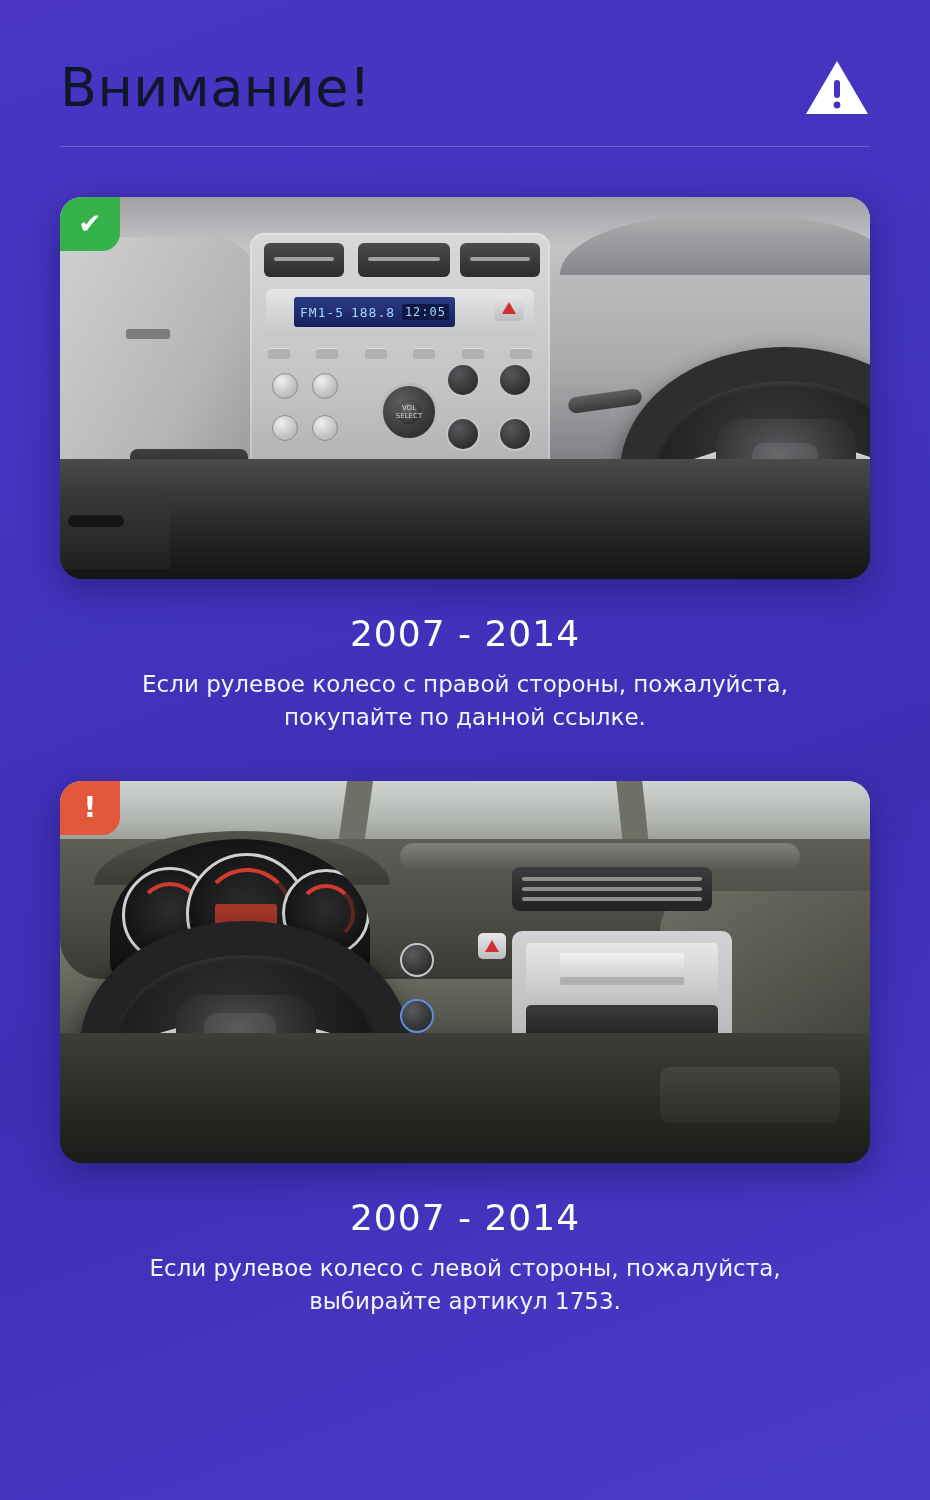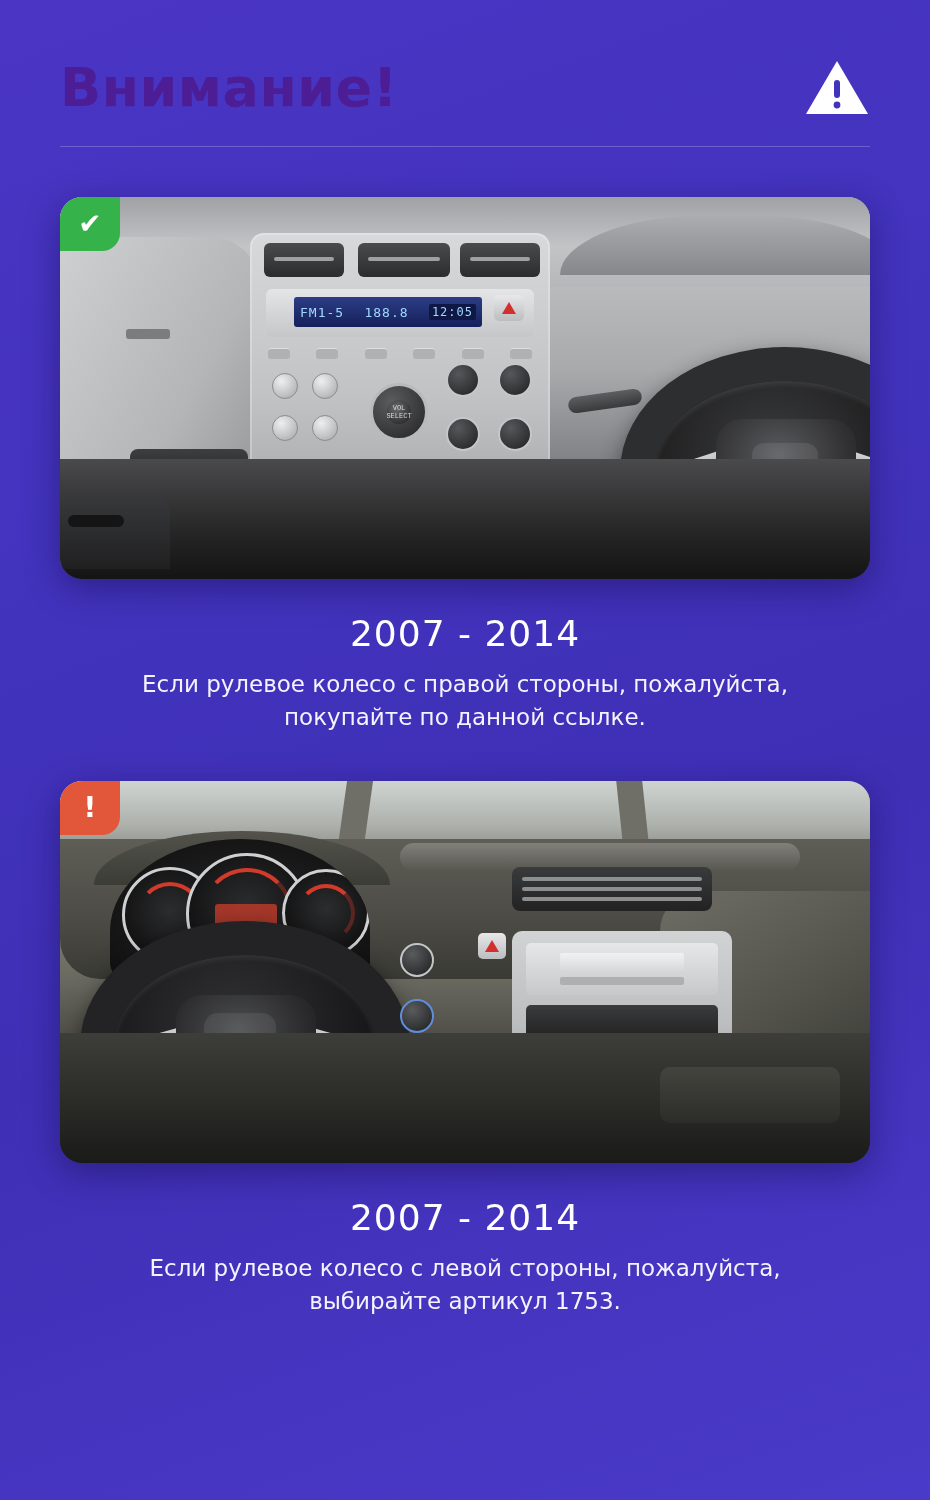--- a/index.html
+++ b/index.html
@@ -23,24 +23,24 @@
 
   
   .header {
     display: flex;
     align-items: center;
     justify-content: space-between;
     padding: 10px 0 28px 0;
   }
   .header-title {
     font-size: 54px;
-    font-weight: 700;
+    font-weight: 400;
     letter-spacing: 0.5px;
     line-height: 1.05;
-    color: #4c1d95;
+    color: #0f172a;
   }
   .warn-badge {
     width: 66px;
     height: 60px;
     position: relative;
     display: block;
   }
   .divider {
     height: 1px;
     background: rgba(255,255,255,0.22);
@@ -147,21 +147,21 @@
   .rhd .vent i {
     position: absolute; left: 10px; right: 10px; top: 14px; height: 4px;
     background: #9fa0a2; border-radius: 2px; display: block;
   }
   .rhd .radio {
     position: absolute; left: 16px; top: 56px; width: 268px; height: 48px;
     background: linear-gradient(180deg,#e4e5e7,#c5c6c8);
     border-radius: 6px;
   }
   .rhd .lcd {
-    position: absolute; left: 28px; top: 8px; width: 188px; height: 30px;
+    position: absolute; left: 28px; top: 8px; width: 161px; height: 30px;
     background: linear-gradient(180deg,#2c3d86,#16205a);
     border-radius: 3px;
     color: #9fd8ff;
     font-family: "DejaVu Sans Mono", monospace;
     font-size: 12px;
     display: flex; align-items: center; justify-content: space-between;
     padding: 0 6px;
     letter-spacing: 1px;
   }
   .rhd .lcd .freq { font-size: 13px; }
@@ -176,25 +176,24 @@
   }
   .rhd .knob-area {
     position: absolute; left: 18px; top: 136px; width: 264px; height: 84px;
   }
   .rhd .knob {
     position: absolute; width: 26px; height: 26px; border-radius: 50%;
     background: radial-gradient(circle at 35% 30%, #efeff0, #a4a5a7);
     border: 1px solid #8b8c8e;
   }
   .rhd .big-knob {
-    position: absolute; left: 102px; top: 14px; width: 58px; height: 58px;
+    position: absolute; left: 112px; top: 14px; width: 58px; height: 58px;
     border-radius: 50%;
     background: radial-gradient(circle at 35% 30%, #5b5c5e, #232324);
     border: 3px solid #b9babc;
-    font-family: Liberation Mono, monospace;
   }
   .rhd .big-knob em {
     position: absolute; inset: 14px; border-radius: 50%;
     background: radial-gradient(circle at 40% 35%, #6a6b6d, #1b1b1c);
     display: block;
     color: #d9d9dc; font-style: normal; font-size: 7px;
     display: flex; align-items: center; justify-content: center; text-align: center;
   }
   .rhd .hazard {
     position: absolute; left: 244px; top: 62px; width: 30px; height: 26px;

